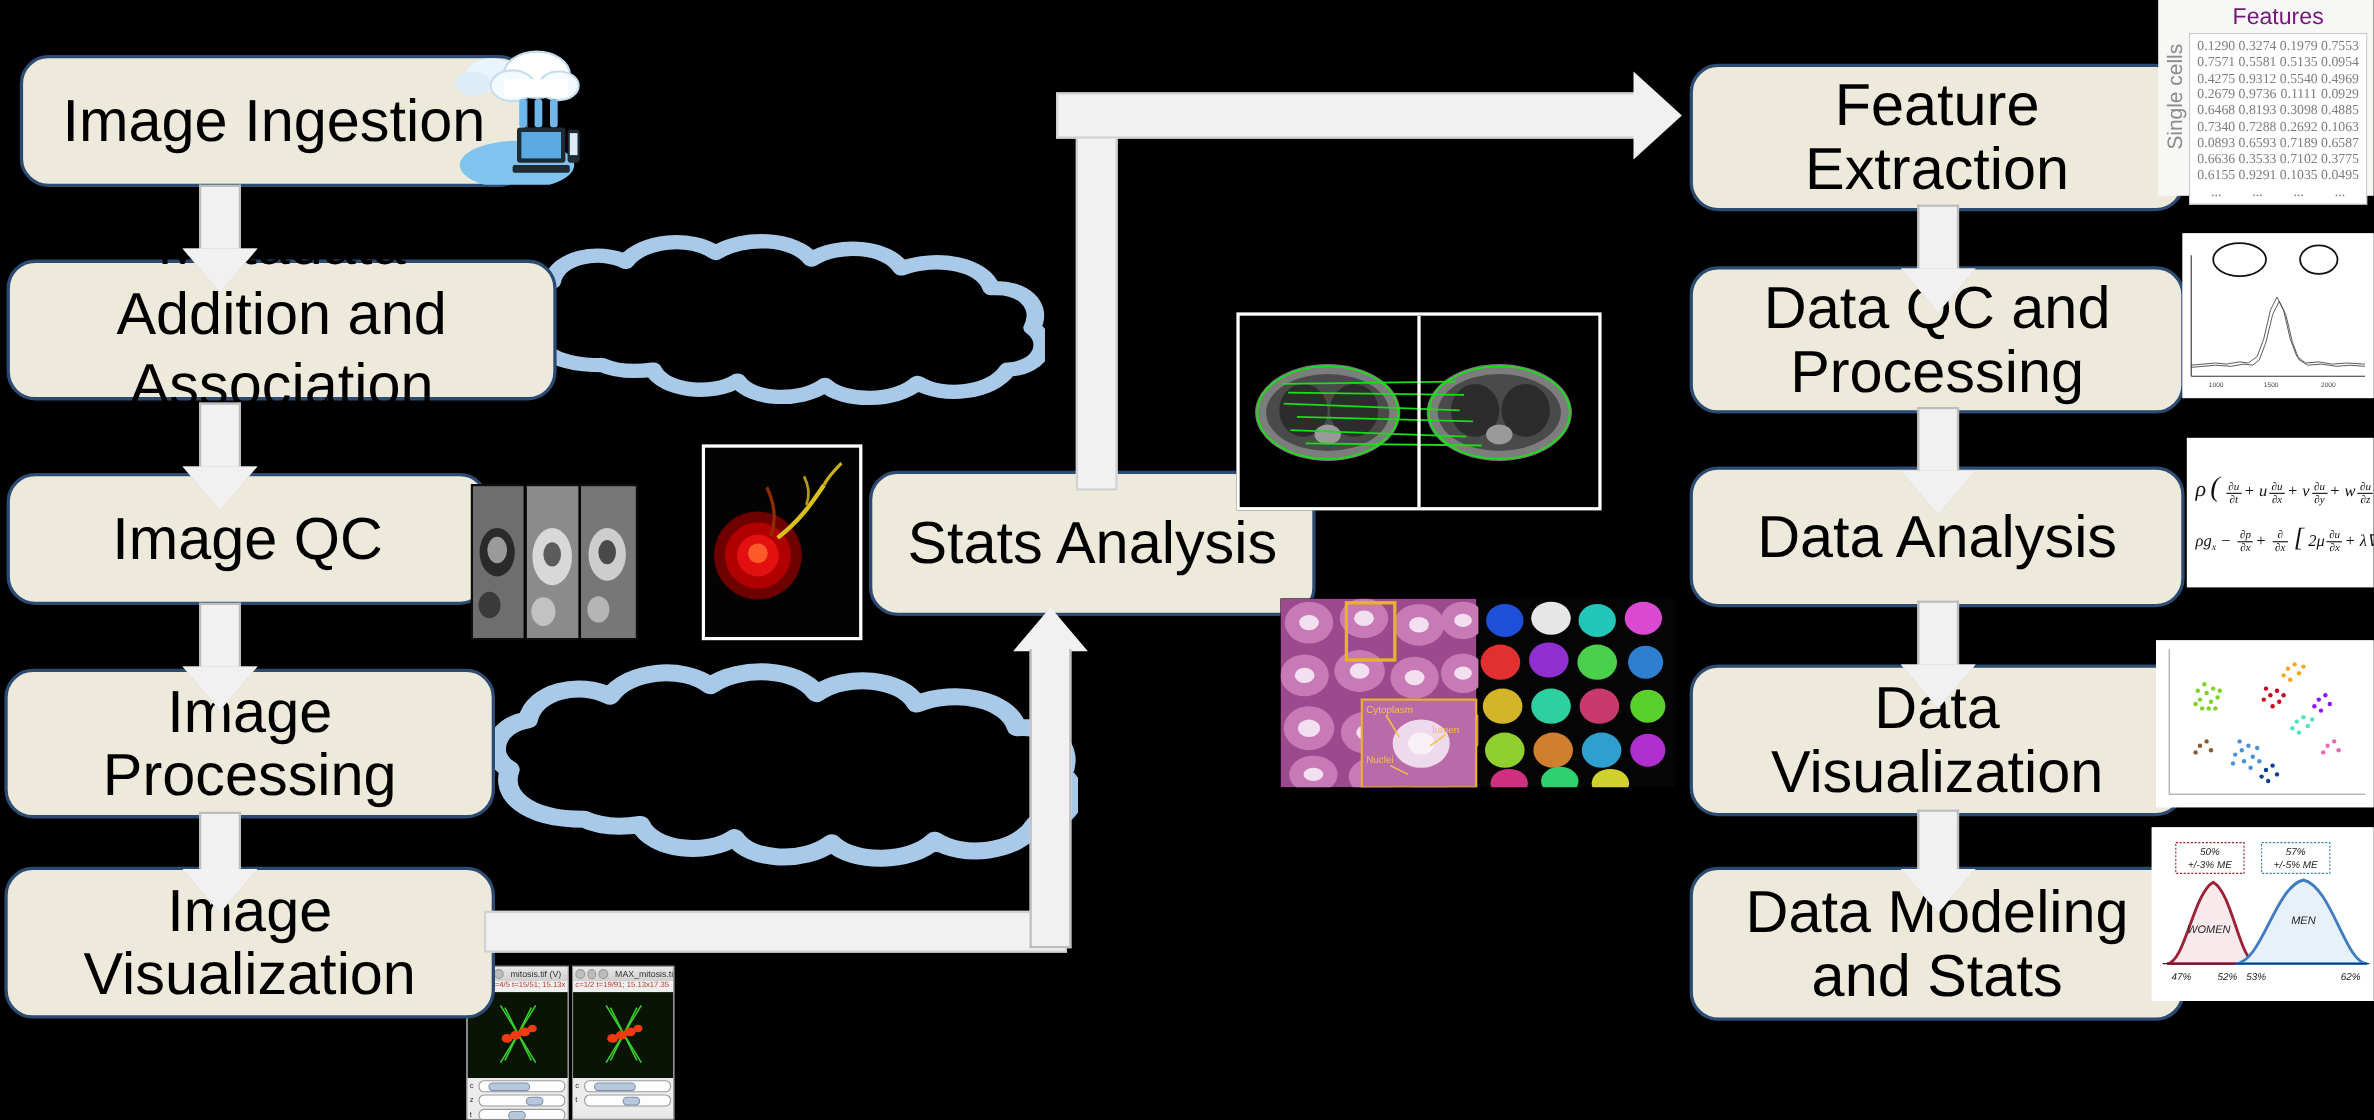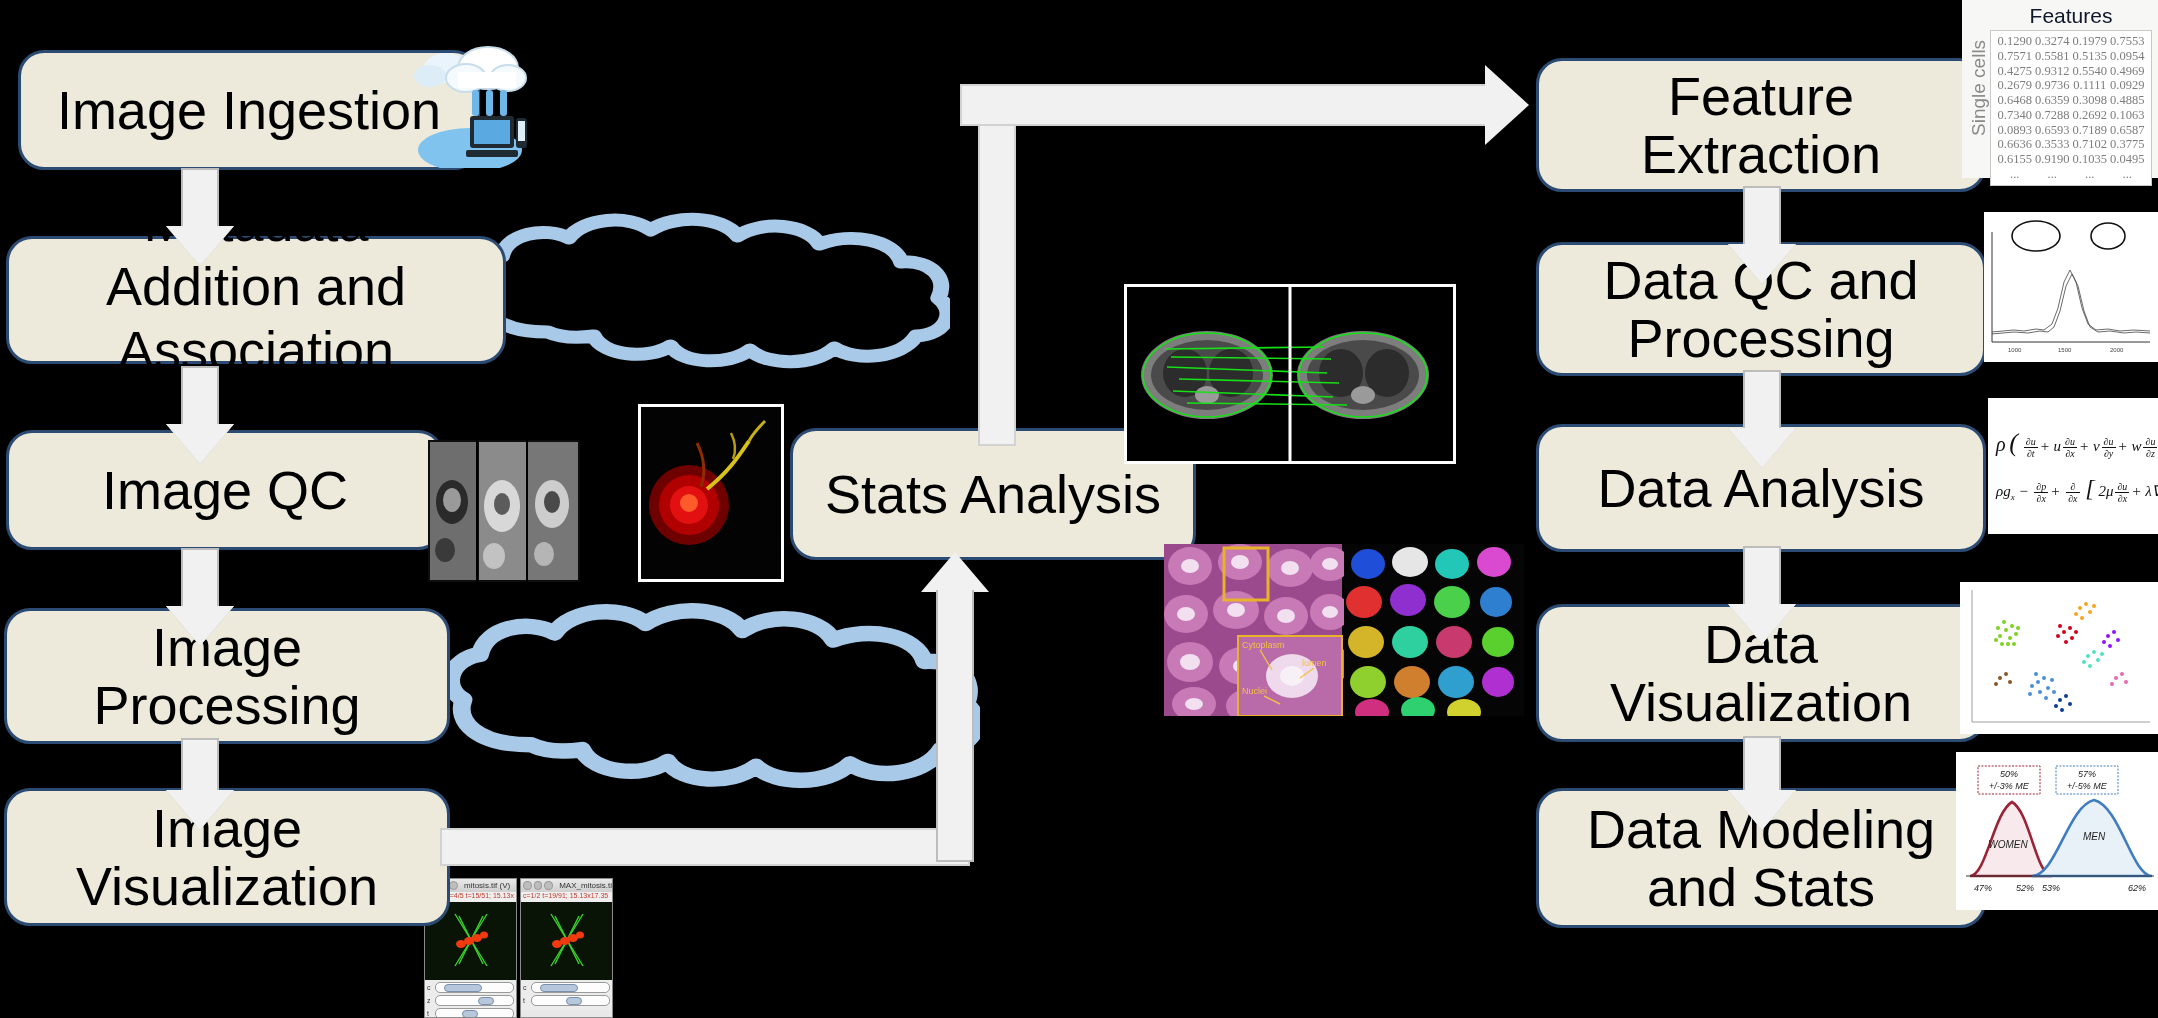--- a/index.html
+++ b/index.html
@@ -159,21 +159,21 @@
     color: #8a8a8a;
     font-size: 19px;
     display: flex;
     align-items: center;
     justify-content: center;
     padding-right: 2px;
   }
   .feat-main { flex: 1; display: flex; flex-direction: column; }
   .feat-title {
     text-align: center;
-    color: #0f172a;
+    color: #701a75;
     font-size: 21px;
     margin-bottom: 2px;
   }
   .feat-grid {
     flex: 1;
     border: 1px solid #c9c9c9;
     background: #fff;
     padding: 3px 2px;
     box-sizing: border-box;
   }
@@ -692,21 +692,21 @@
             <span>0.4969</span>
           </div>
           <div class="feat-row">
             <span>0.2679</span>
             <span>0.9736</span>
             <span>0.1111</span>
             <span>0.0929</span>
           </div>
           <div class="feat-row">
             <span>0.6468</span>
-            <span>0.6359</span>
+            <span>0.8193</span>
             <span>0.3098</span>
             <span>0.4885</span>
           </div>
           <div class="feat-row">
             <span>0.7340</span>
             <span>0.7288</span>
             <span>0.2692</span>
             <span>0.1063</span>
           </div>
           <div class="feat-row">
@@ -716,21 +716,21 @@
             <span>0.6587</span>
           </div>
           <div class="feat-row">
             <span>0.6636</span>
             <span>0.3533</span>
             <span>0.7102</span>
             <span>0.3775</span>
           </div>
           <div class="feat-row">
             <span>0.6155</span>
-            <span>0.9190</span>
+            <span>0.9291</span>
             <span>0.1035</span>
             <span>0.0495</span>
           </div>
           <div class="feat-row">
             <span>...</span>
             <span>...</span>
             <span>...</span>
             <span>...</span>
           </div>
         </div>

